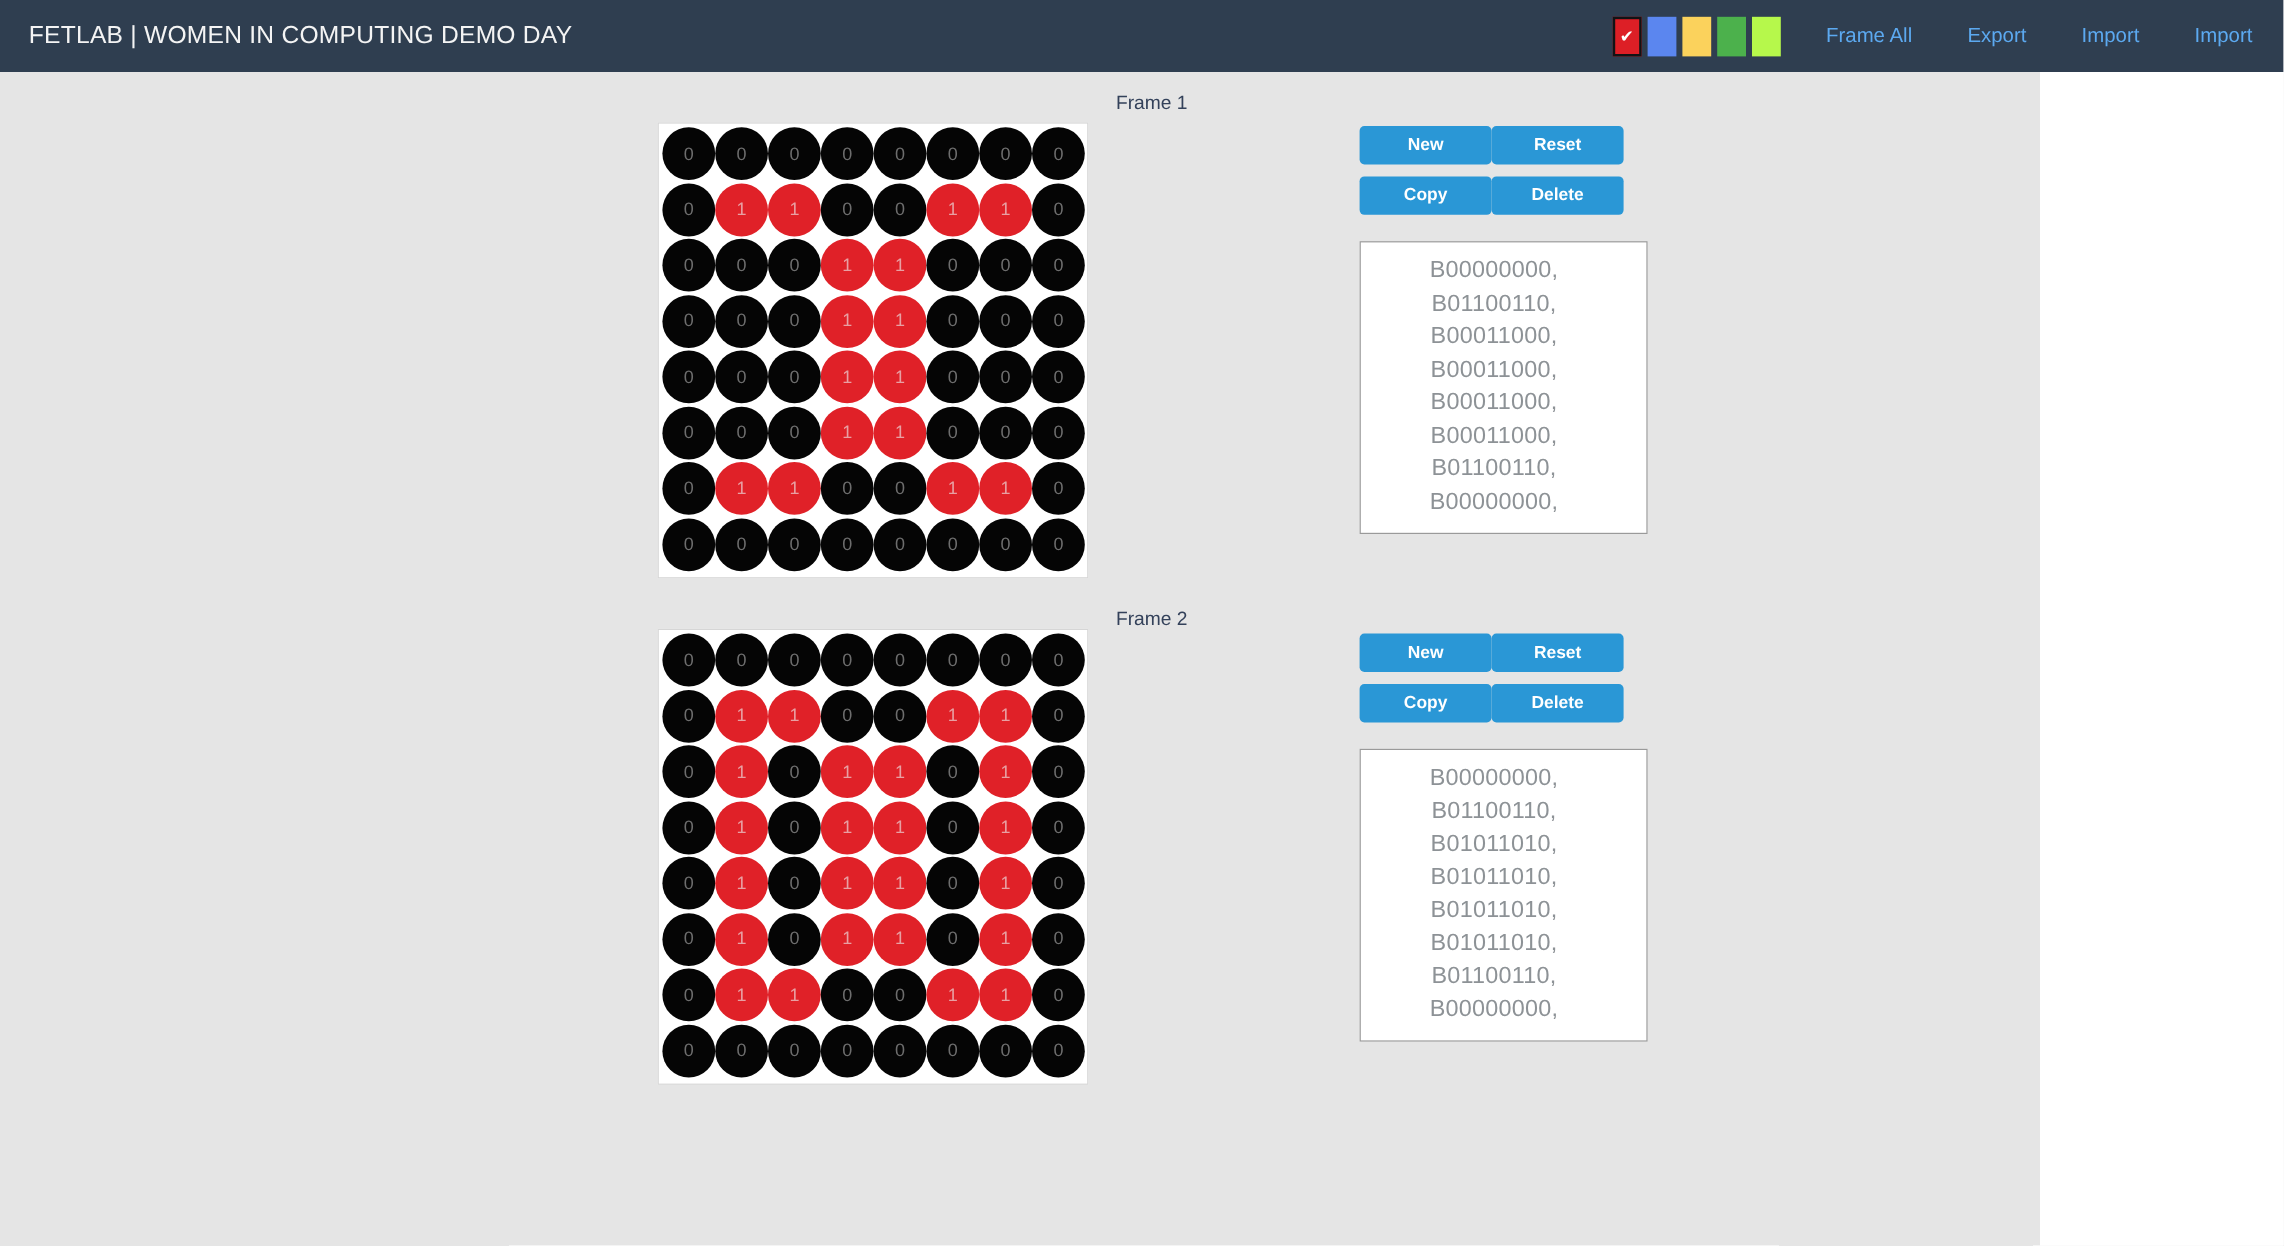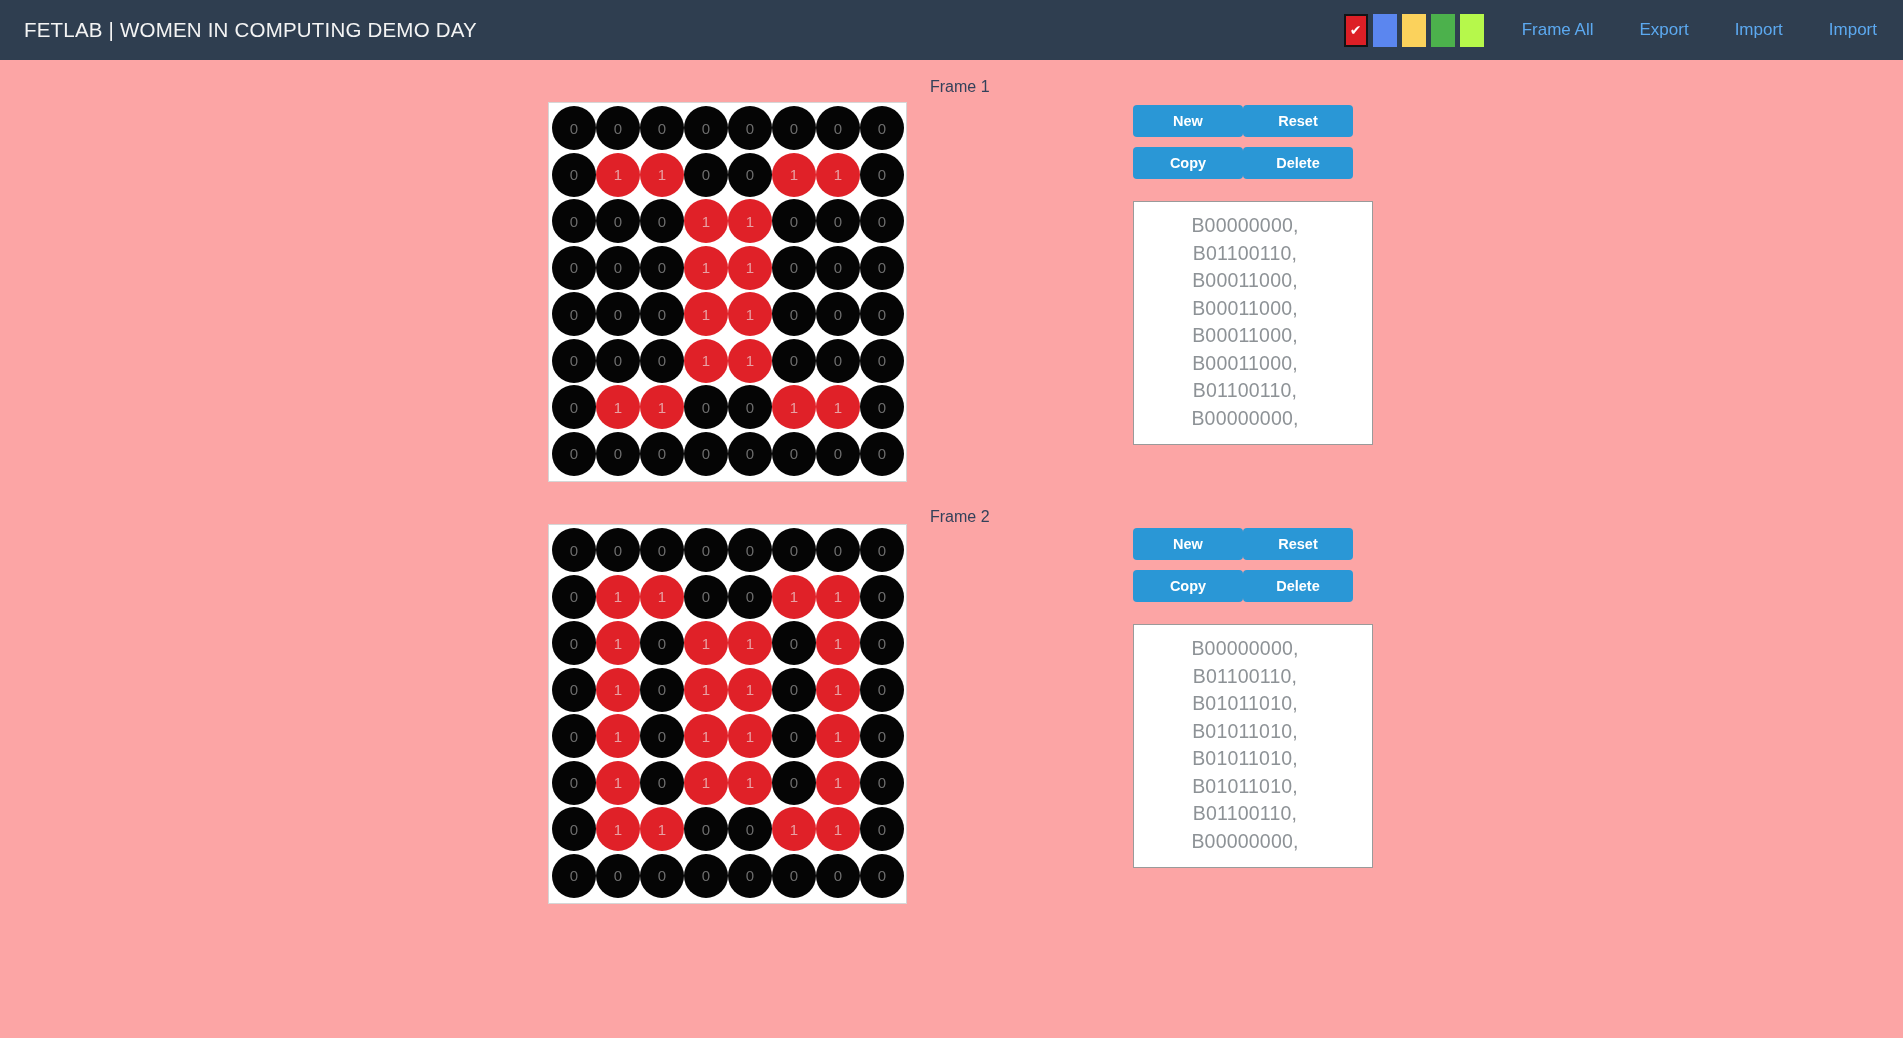--- a/index.html
+++ b/index.html
@@ -61,21 +61,21 @@
     color: #5ca9f0;
     font-size: 17px;
     text-decoration: none;
     margin-left: 46px;
     white-space: nowrap;
     cursor: pointer;
   }
   .nav-link:first-child { margin-left: 0; }
 
   
-  .page { position: relative; width: 1903px; height: 978px; background:#fca5a5; }
+  .page { position: relative; width: 1700px; height: 978px; background:#e5e5e5; }
 
   .frame-block { position: relative; }
 
   .frame-label {
     position: absolute;
     color: #33415a;
     font-size: 16px;
     white-space: nowrap;
   }
 

